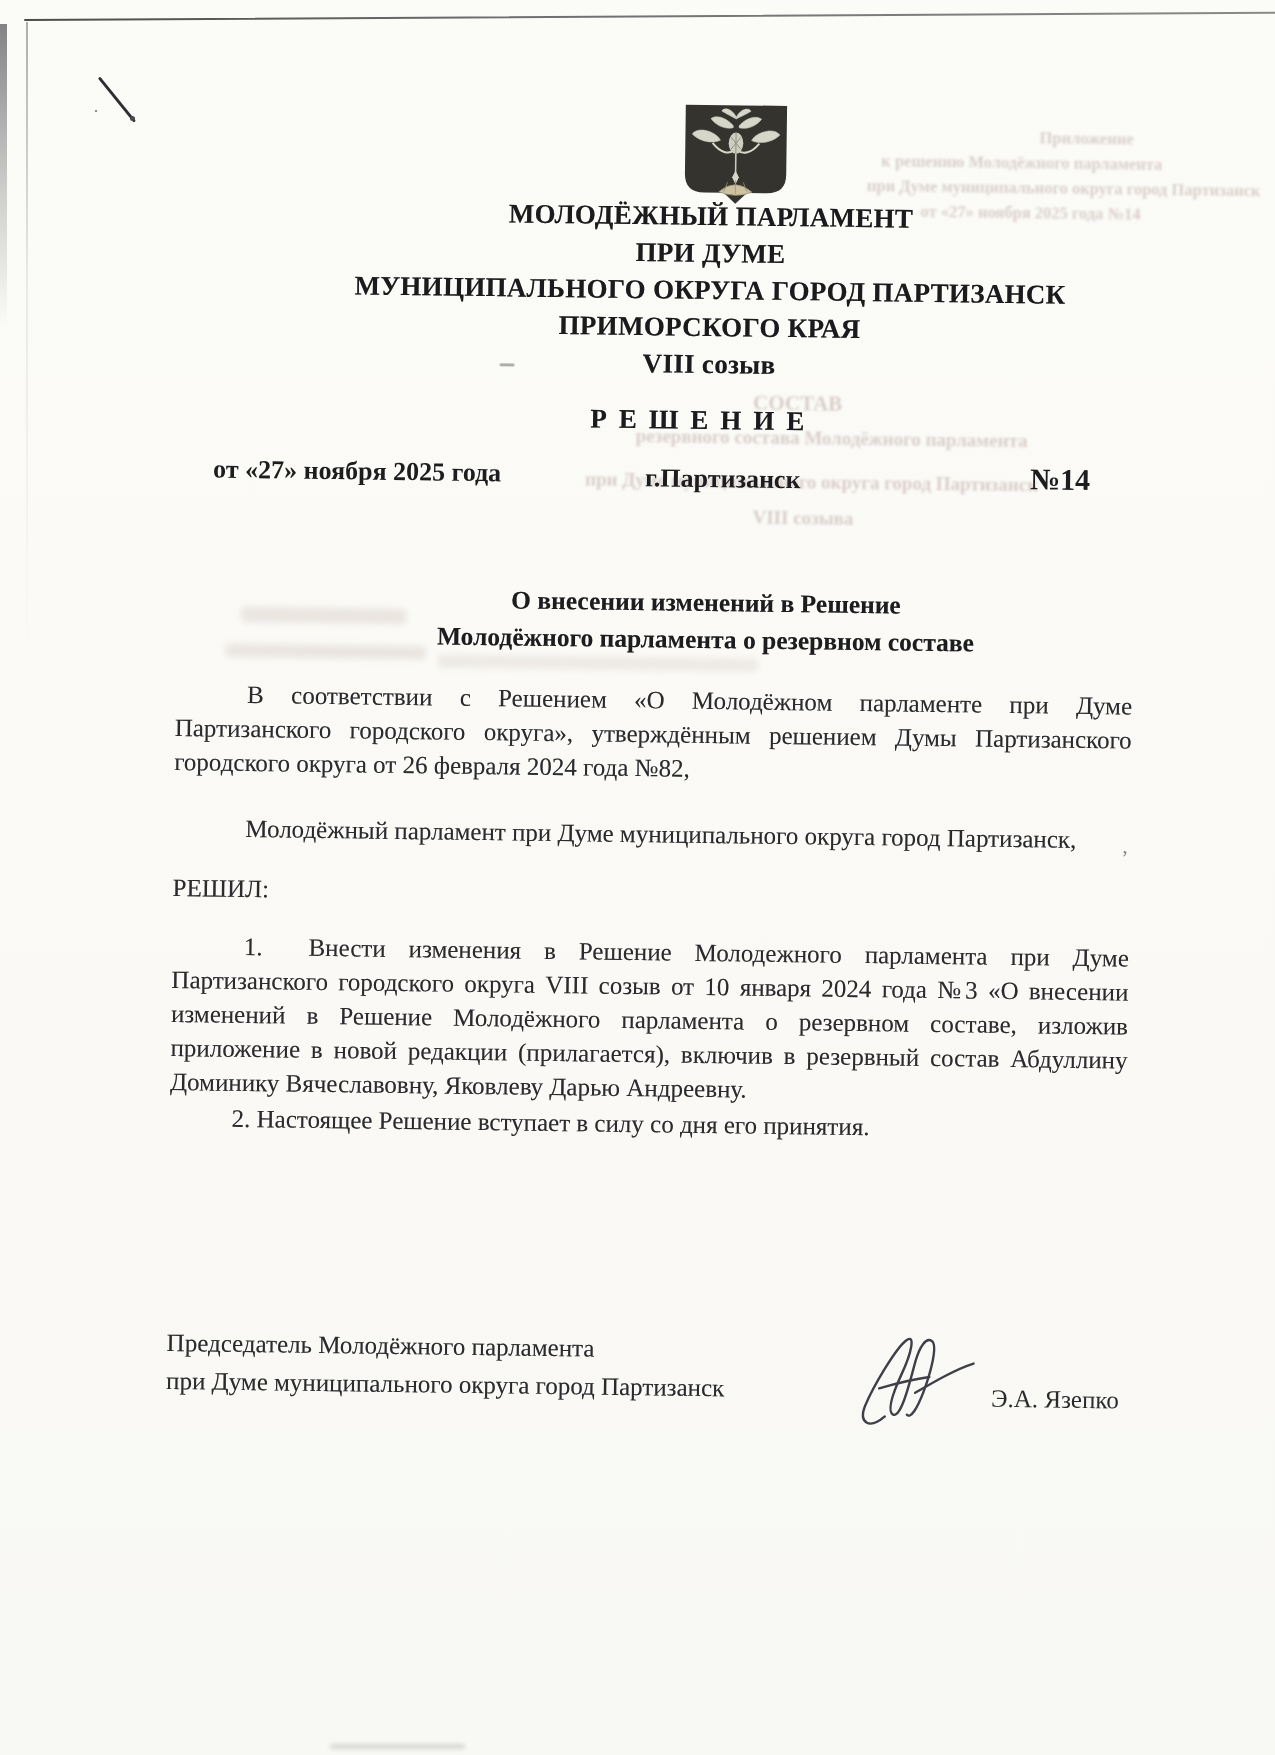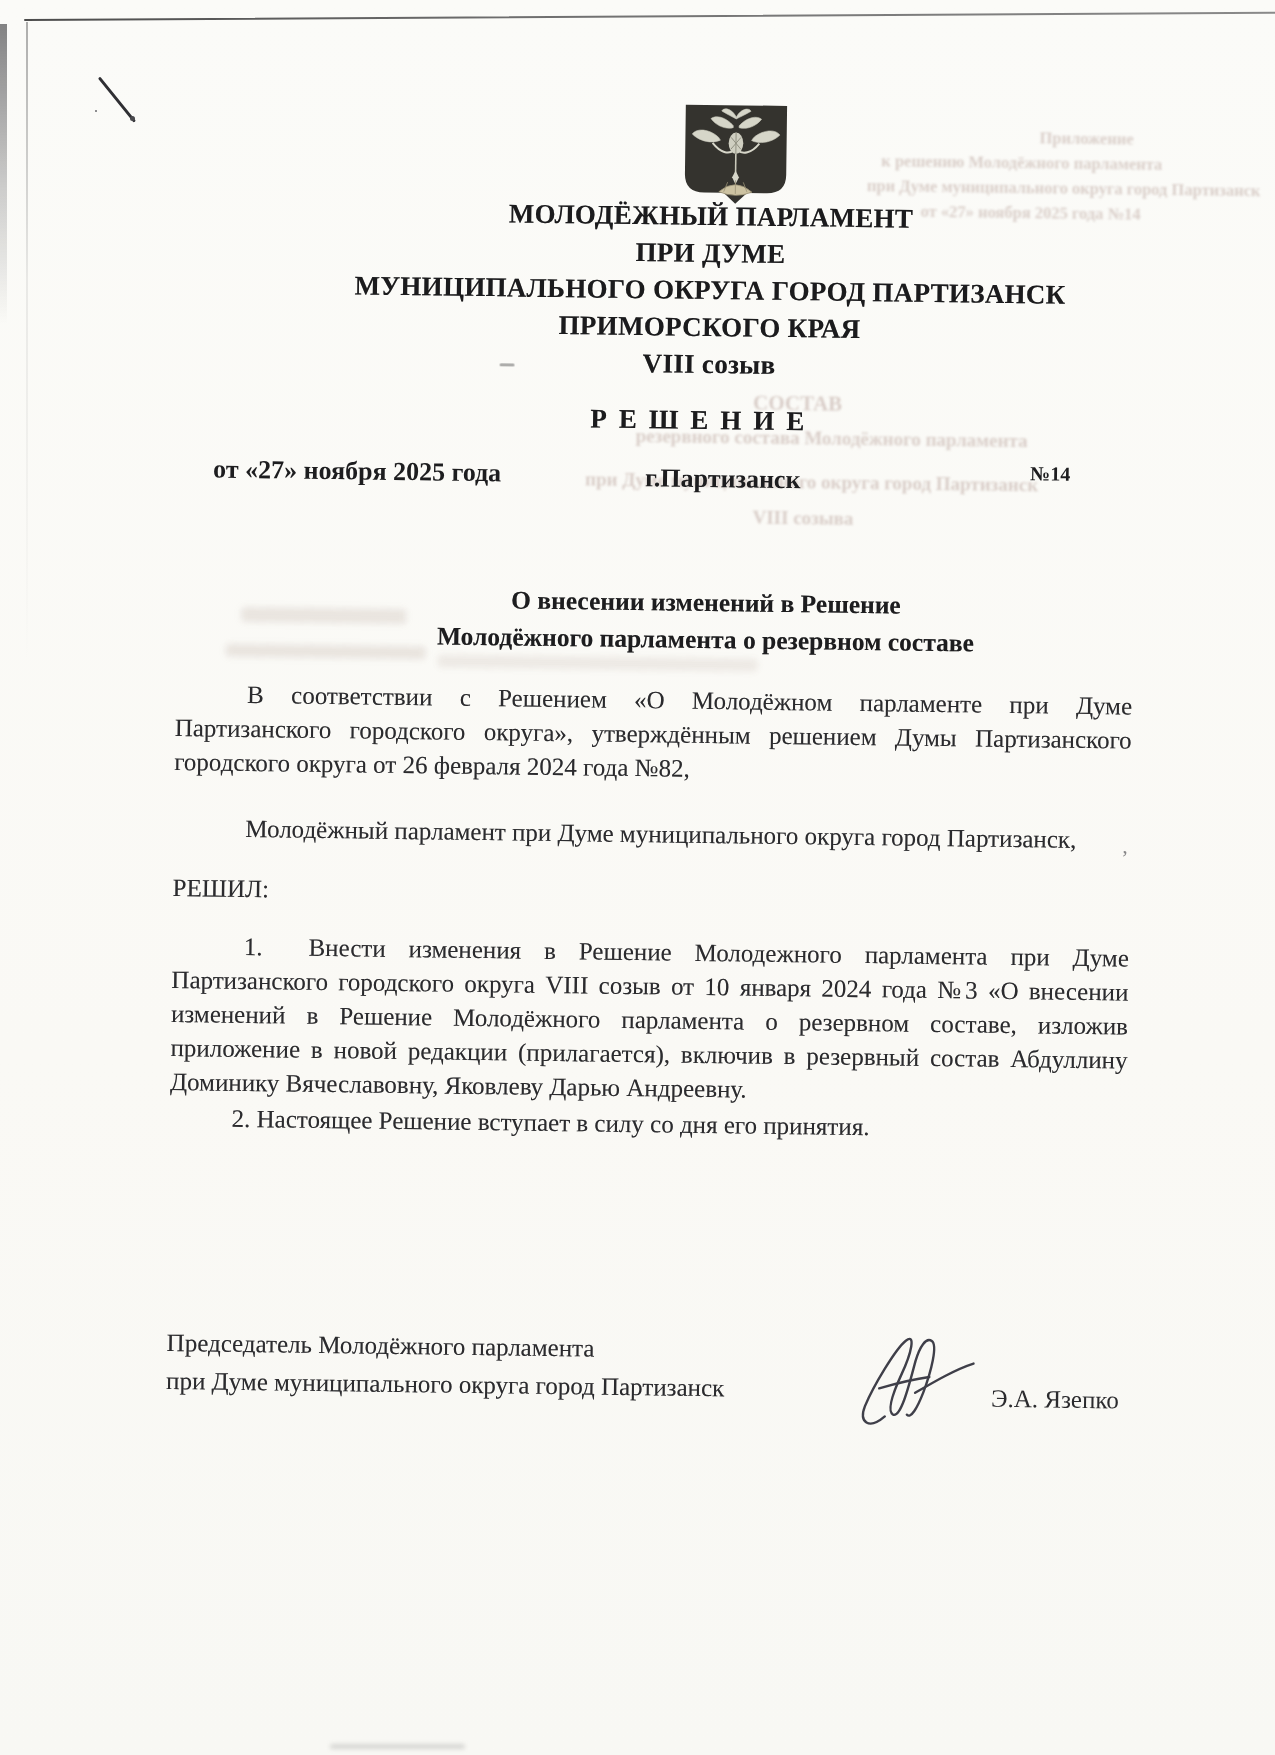--- a/index.html
+++ b/index.html
@@ -39,21 +39,21 @@
   .smudge{position:absolute;background:rgba(150,125,115,.17);filter:blur(3px);border-radius:4px;}
   
   .org-header{left:0;top:192px;width:1275px;box-sizing:border-box;padding-left:150px;
     text-align:center;font-weight:bold;font-size:27px;line-height:37px;
     color:#1b1b1d;letter-spacing:.3px;text-shadow:0 0 .6px rgba(30,30,30,.45);}
   .doc-type{left:0;top:399px;width:1275px;box-sizing:border-box;padding-left:140px;
     text-align:center;font-weight:bold;font-size:27px;letter-spacing:12px;
     color:#1b1b1d;text-shadow:0 0 .6px rgba(30,30,30,.45);}
   .meta-date{left:218px;top:455px;font-weight:bold;font-size:26px;color:#1d1d1f;}
   .meta-place{left:650px;top:458px;font-weight:bold;font-size:26px;color:#1d1d1f;}
-  .meta-number{left:1035px;top:452px;font-weight:bold;font-size:20px;color:#1d1d1f;}
+  .meta-number{left:1035px;top:452px;font-weight:bold;font-size:30px;color:#1d1d1f;}
   .subject{left:0;top:578px;width:1275px;box-sizing:border-box;padding-left:150px;
     text-align:center;font-weight:bold;font-size:25.5px;line-height:37px;color:#1d1d1f;
     text-shadow:0 0 .5px rgba(30,30,30,.4);}
   .textblock{left:183px;width:957px;font-size:25px;line-height:34px;color:#2b2b2e;
     text-shadow:0 0 .5px rgba(45,45,48,.35);}
   .jline{text-align:justify;text-align-last:justify;}
   .jline.last{text-align-last:left;}
   .ind{text-indent:72px;}
   .ind-sm{text-indent:62px;}
   .preamble{top:678px;}

